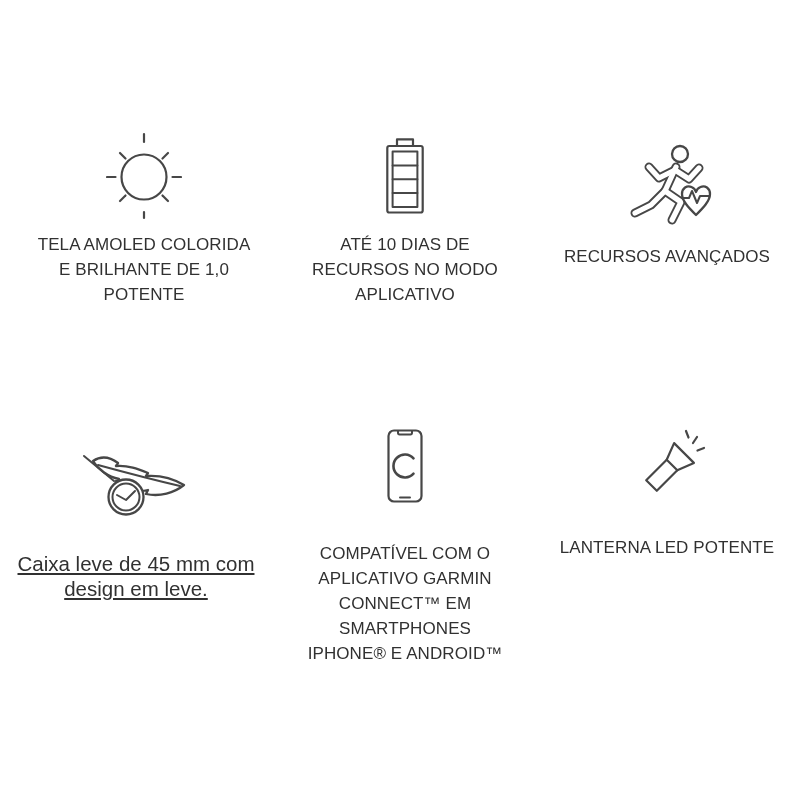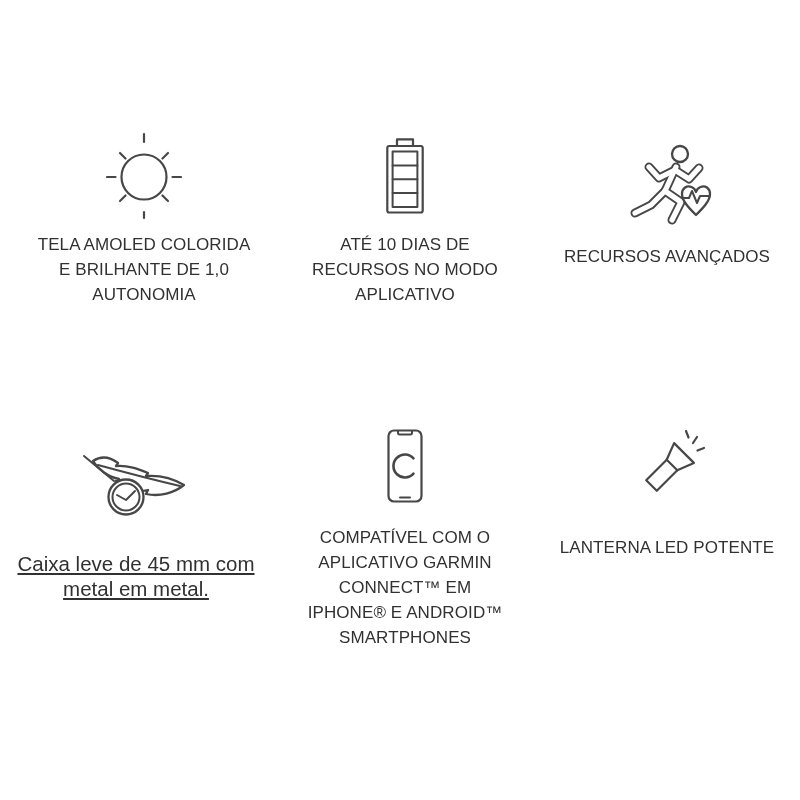--- a/index.html
+++ b/index.html
@@ -19,21 +19,21 @@
   .c2{left:271px;top:130px;width:268px;}
   .c3{left:533px;top:142px;width:268px;}
   .c4{left:2px;top:450px;width:268px;}
   .c5{left:271px;top:428px;width:268px;}
   .c6{left:533px;top:429px;width:268px;}
   .c1 .icon-wrap,.c2 .icon-wrap,.c3 .icon-wrap{height:92px;}
   .c4 .icon-wrap{height:73px;}
   .c5 .icon-wrap{height:76px;}
   .c6 .icon-wrap{height:80px;}
   .c4 .caption{margin-top:28px;text-decoration:underline;}
-  .c5 .caption{margin-top:21px;}
+  .c5 .caption{margin-top:37px;}
   .c6 .caption{margin-top:26px;}
   svg{display:block;}
   .stroke{fill:none;stroke:#474747;stroke-width:2.2;stroke-linecap:round;stroke-linejoin:round;}
   .stroke-thin{fill:none;stroke:#474747;stroke-width:2;stroke-linecap:round;stroke-linejoin:round;}
   .bone{fill:none;stroke:#474747;stroke-width:9;stroke-linecap:round;stroke-linejoin:round;}
   .bone-core{fill:none;stroke:#ffffff;stroke-width:5.2;stroke-linecap:round;stroke-linejoin:round;}
   .whitefill{fill:#ffffff;stroke:#474747;stroke-width:2.3;stroke-linecap:round;stroke-linejoin:round;}
 </style>
 </head>
 <body>
@@ -48,21 +48,21 @@
       <path class="stroke" d="M9.5 45 H1"></path>
       <path class="stroke" d="M56.5 26.5 L62 21"></path>
       <path class="stroke" d="M56.5 63.5 L62 69"></path>
       <path class="stroke" d="M19.5 63.5 L14 69"></path>
       <path class="stroke" d="M19.5 26.5 L14 21"></path>
     </svg>
   </div>
   <div class="caption">
       <div>TELA AMOLED COLORIDA</div>
       <div>E BRILHANTE DE 1,0</div>
-      <div>AUTONOMIA</div>
+      <div>POTENTE</div>
     </div>
 </div>
 
 <div class="cell c2">
   <div class="icon-wrap">
     <svg width="38" height="76" viewBox="0 0 38 76">
       <path class="stroke" d="M11 8 V1.4 H27 V8"></path>
       <rect class="stroke" x="1.3" y="8" width="35.4" height="66.5" rx="2"></rect>
       <rect class="stroke-thin" x="6.6" y="13.6" width="24.8" height="55.4"></rect>
       <path class="stroke-thin" d="M6.6 27.4 H31.4"></path>
@@ -110,39 +110,39 @@
       <path class="stroke-thin" d="M4 3 L34 28"></path>
       <path class="whitefill" d="M13 8 C22 2 30 4 38 10 L36 13 C48 12 58 16 68 20 L66 23 C80 22 94 26 104 32 C94 40 80 44 66 41 L68 37 C56 40 44 36 36 28 L39 26 C28 24 18 16 13 8 Z"></path>
       <path class="stroke-thin" d="M18 12 C40 18 70 26 100 33"></path>
       <circle class="whitefill" cx="46" cy="44" r="17.5"></circle>
       <circle class="stroke-thin" cx="46" cy="44" r="13.5"></circle>
       <path class="stroke-thin" d="M37 42 L46 47 L55 38"></path>
     </svg>
   </div>
   <div class="caption caption-lg">
       <div>Caixa leve de 45 mm com</div>
-      <div>metal em metal.</div>
+      <div>design em leve.</div>
     </div>
 </div>
 
 <div class="cell c5">
   <div class="icon-wrap">
     <svg width="36" height="74" viewBox="0 0 36 74">
       <rect class="stroke" x="1.5" y="1.5" width="33" height="71" rx="5.5"></rect>
       <path class="stroke-thin" d="M11 2 V3.8 Q11 5.4 12.6 5.4 H23.4 Q25 5.4 25 3.8 V2"></path>
       <path class="stroke-thin" d="M13 68.5 H23"></path>
       <path d="M26.5 29.3 A11.5 11.5 0 1 0 26.5 44.7" fill="none" stroke="#474747" stroke-width="2.6" stroke-linecap="round"></path>
     </svg>
   </div>
   <div class="caption">
       <div>COMPATÍVEL COM O</div>
       <div>APLICATIVO GARMIN</div>
       <div>CONNECT™ EM</div>
+      <div>SMARTPHONES</div>
       <div>IPHONE® E ANDROID™</div>
-      <div>SMARTPHONES</div>
     </div>
 </div>
 
 <div class="cell c6">
   <div class="icon-wrap">
     <svg width="82" height="80" viewBox="0 0 82 80">
       <path class="stroke" d="M48.1 14.1 L67.9 33.9 L51.3 41.3 L40.7 30.7 Z"></path>
       <path class="stroke" d="M40.7 30.7 L20.2 51.2 L30.8 61.8 L51.3 41.3"></path>
       <path class="stroke" d="M60 2 L62.5 8.5"></path>
       <path class="stroke" d="M71 8 L67 14"></path>

